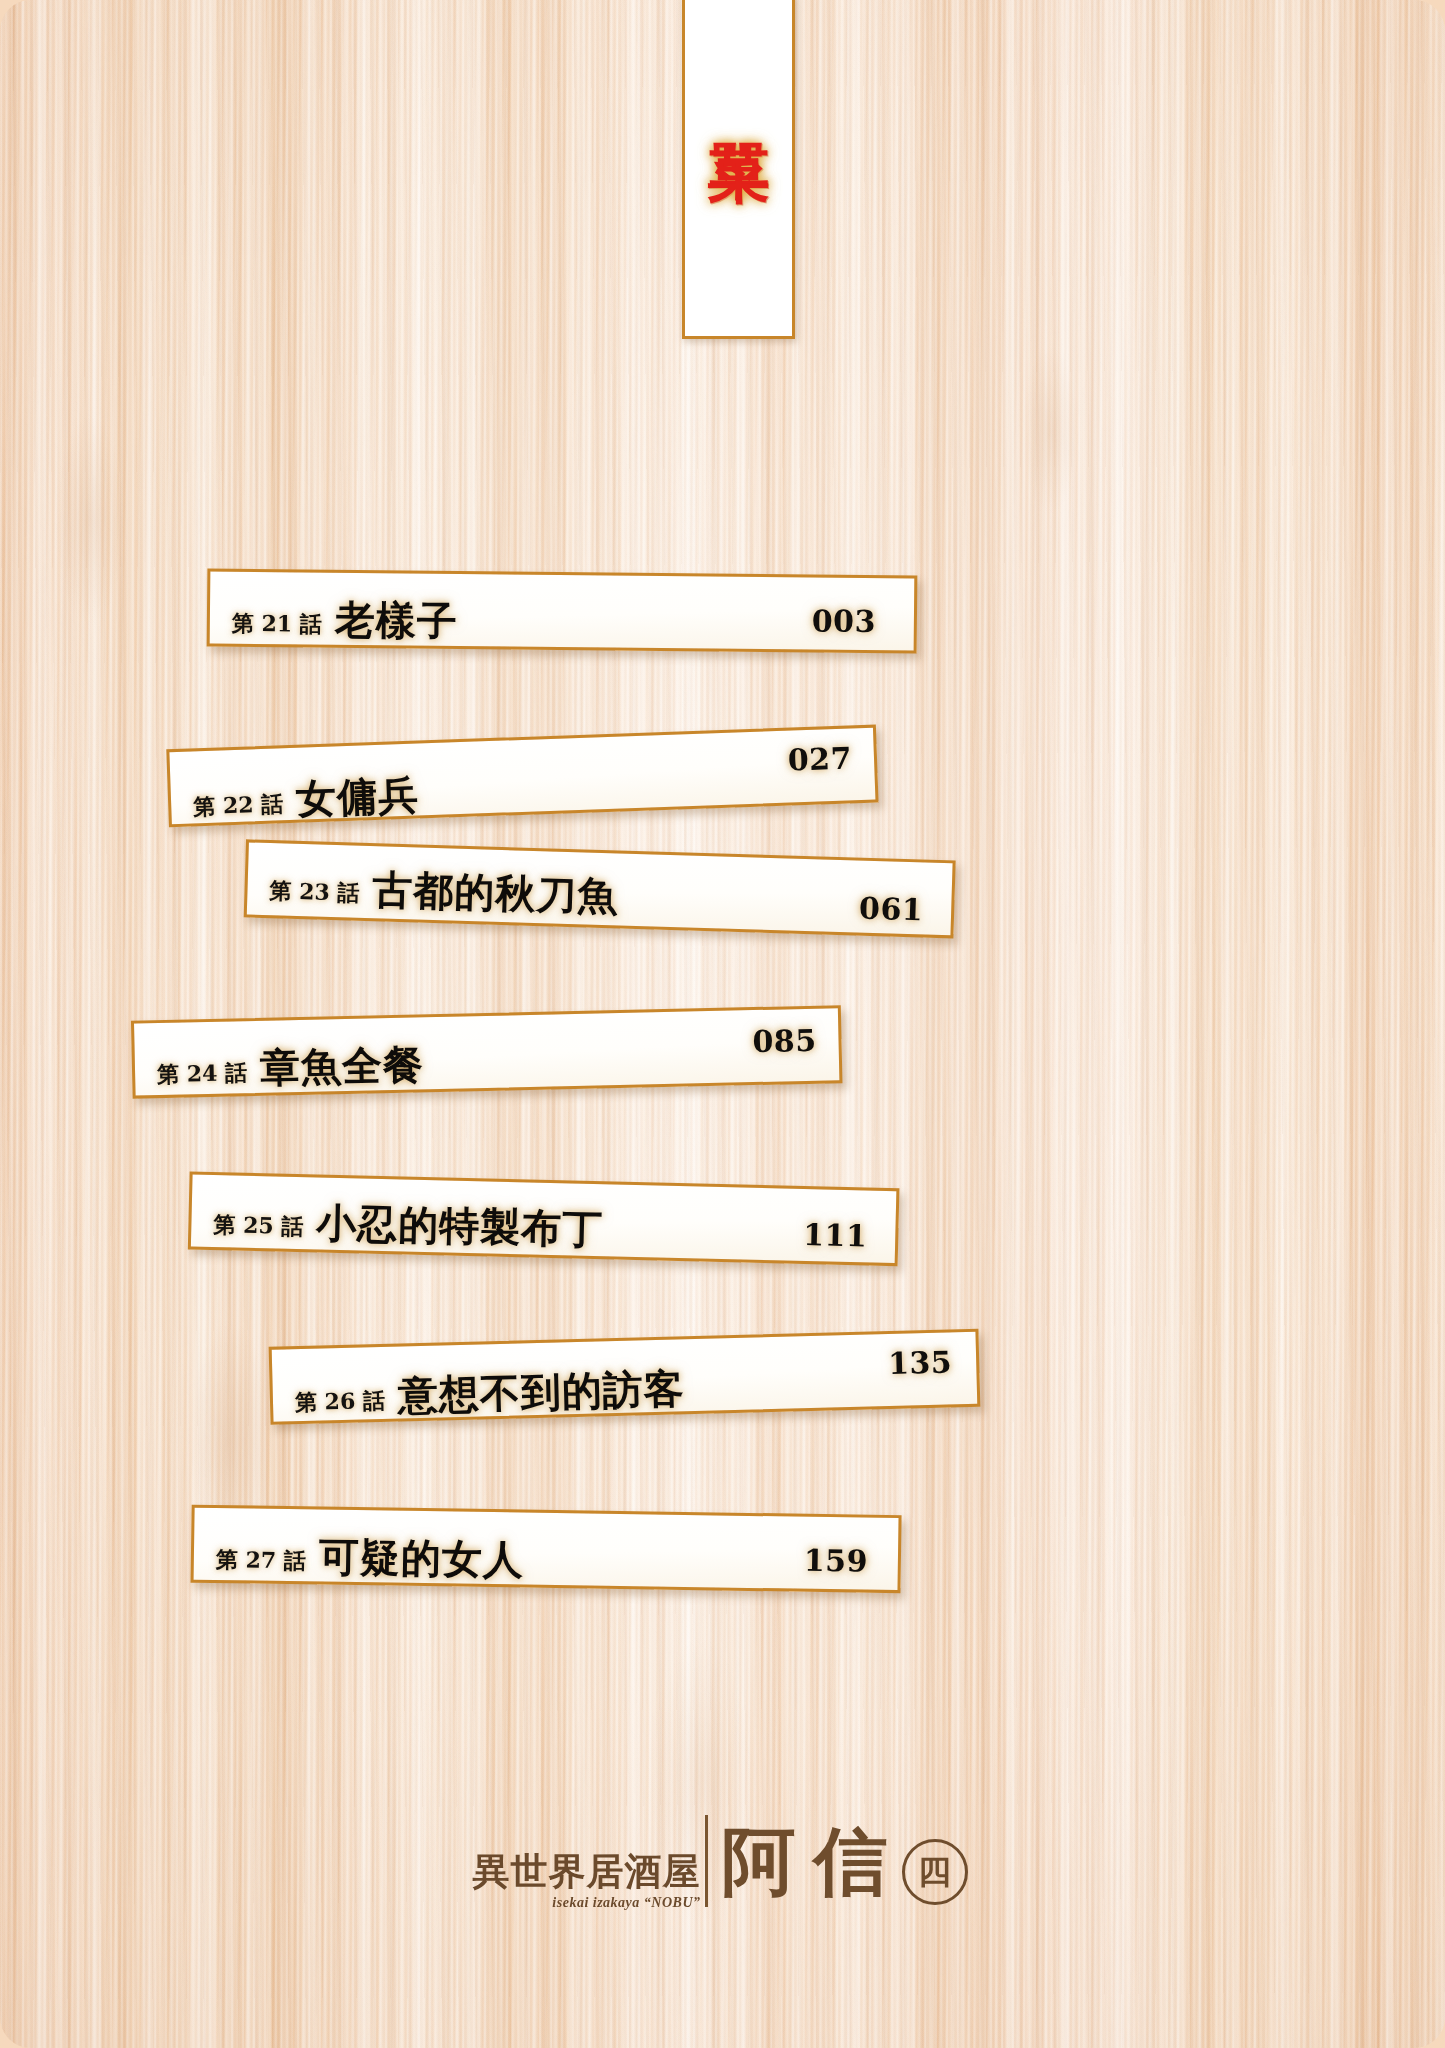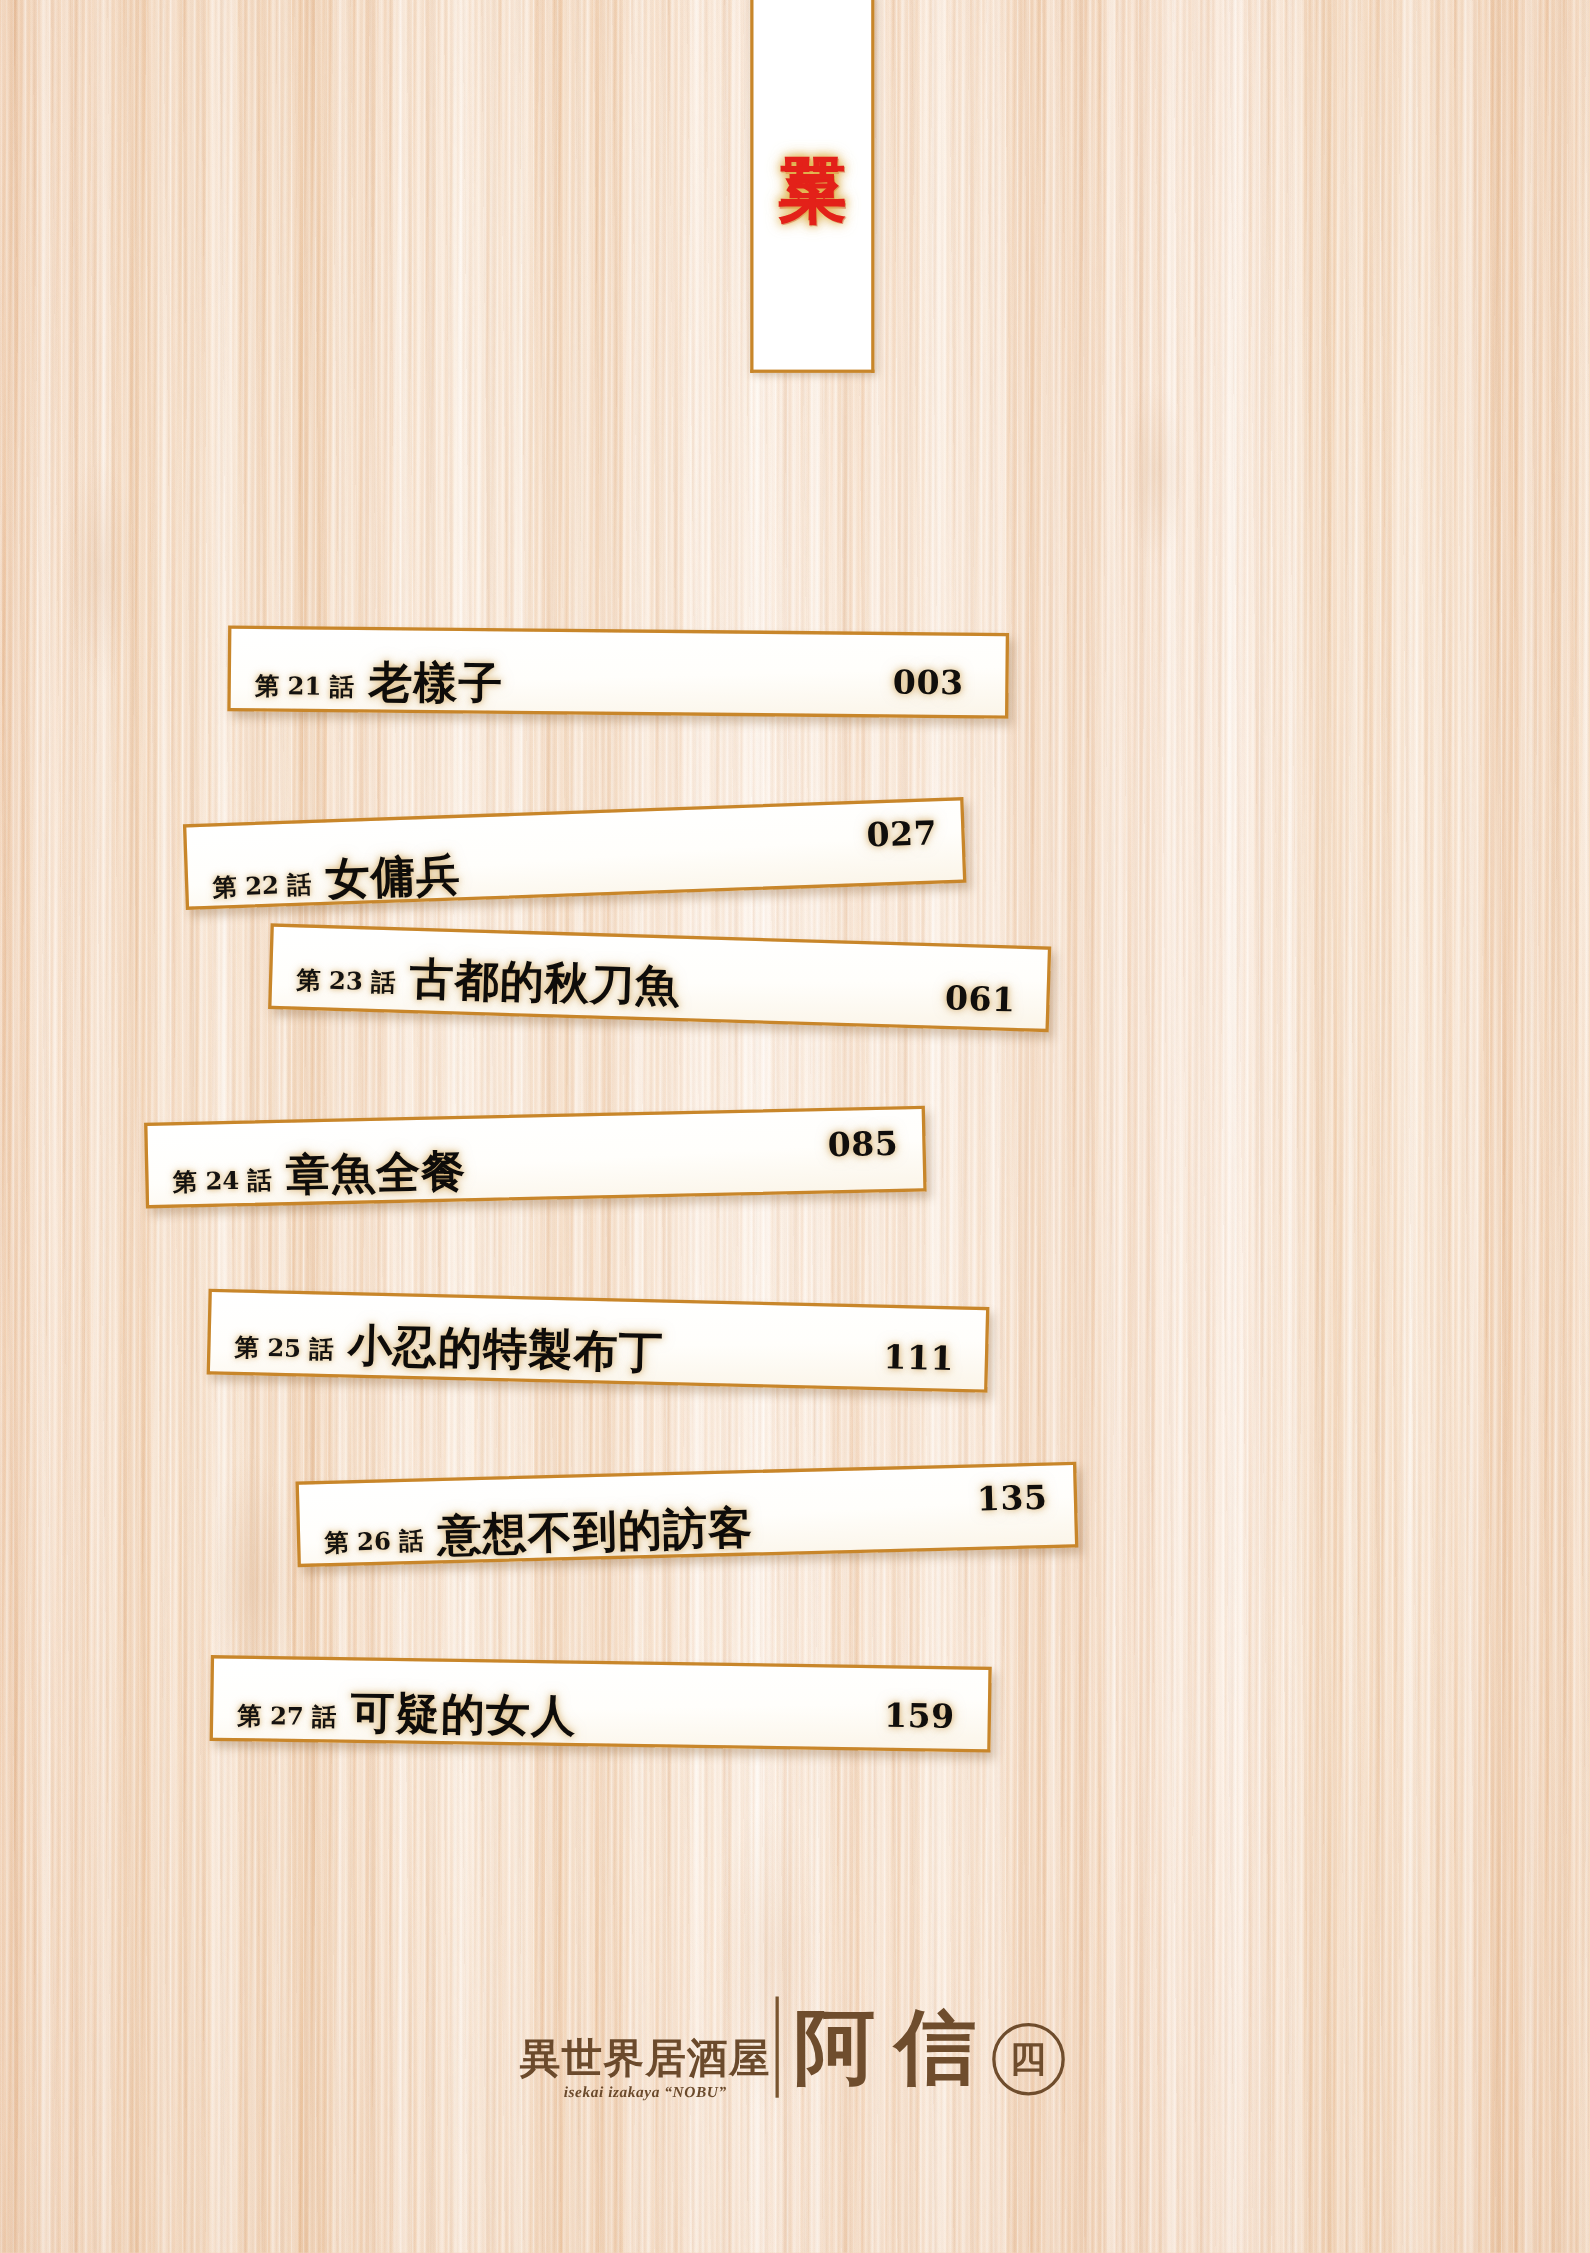--- a/index.html
+++ b/index.html
@@ -16,20 +16,21 @@
     background: #f6d9bd;
   }
 
   
   #page {
     position: absolute;
     inset: 0;
     width: 1445px;
     height: 2048px;
     overflow: hidden;
+    border-radius: 31px;
   }
   .wood-base {
     position: absolute;
     inset: 0;
     background:
       linear-gradient(90deg,
         #f0c9a6 0%,
         #f7dcc3 4%,
         #f2cfad 9%,
         #f8e0c8 14%,
@@ -205,21 +206,21 @@
     width: 760px;
     height: 120px;
     display: flex;
     align-items: flex-end;
     justify-content: center;
     gap: 0;
   }
   #logo-jp-block {
     display: flex;
     flex-direction: column;
-    align-items: center;
+    align-items: flex-end;
     margin-right: 4px;
     padding-bottom: 2px;
   }
   #logo-jp {
     font-family: "DejaVu Serif", "Liberation Serif", serif;
     font-weight: 700;
     font-size: 37px;
     letter-spacing: 1px;
     color: #6b4a2c;
     line-height: 1;

